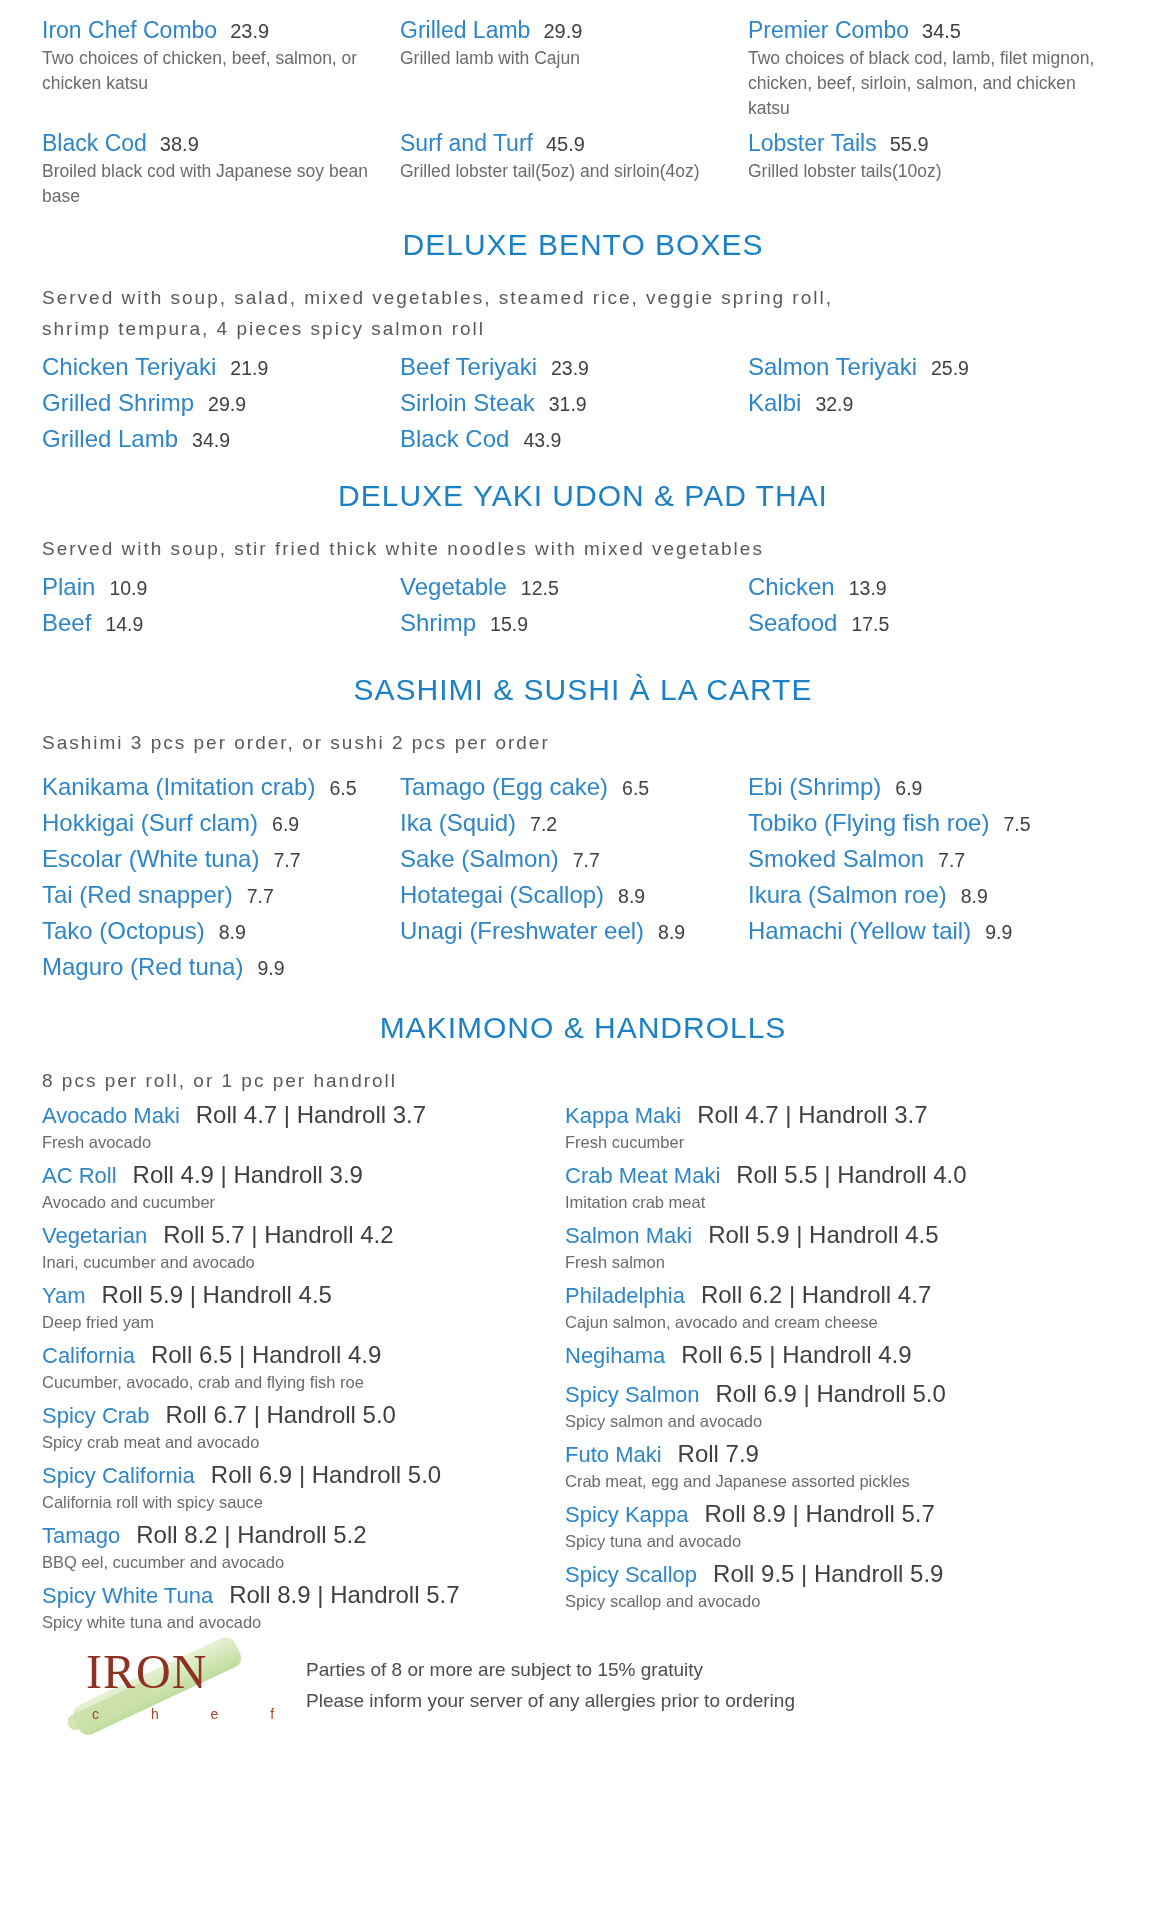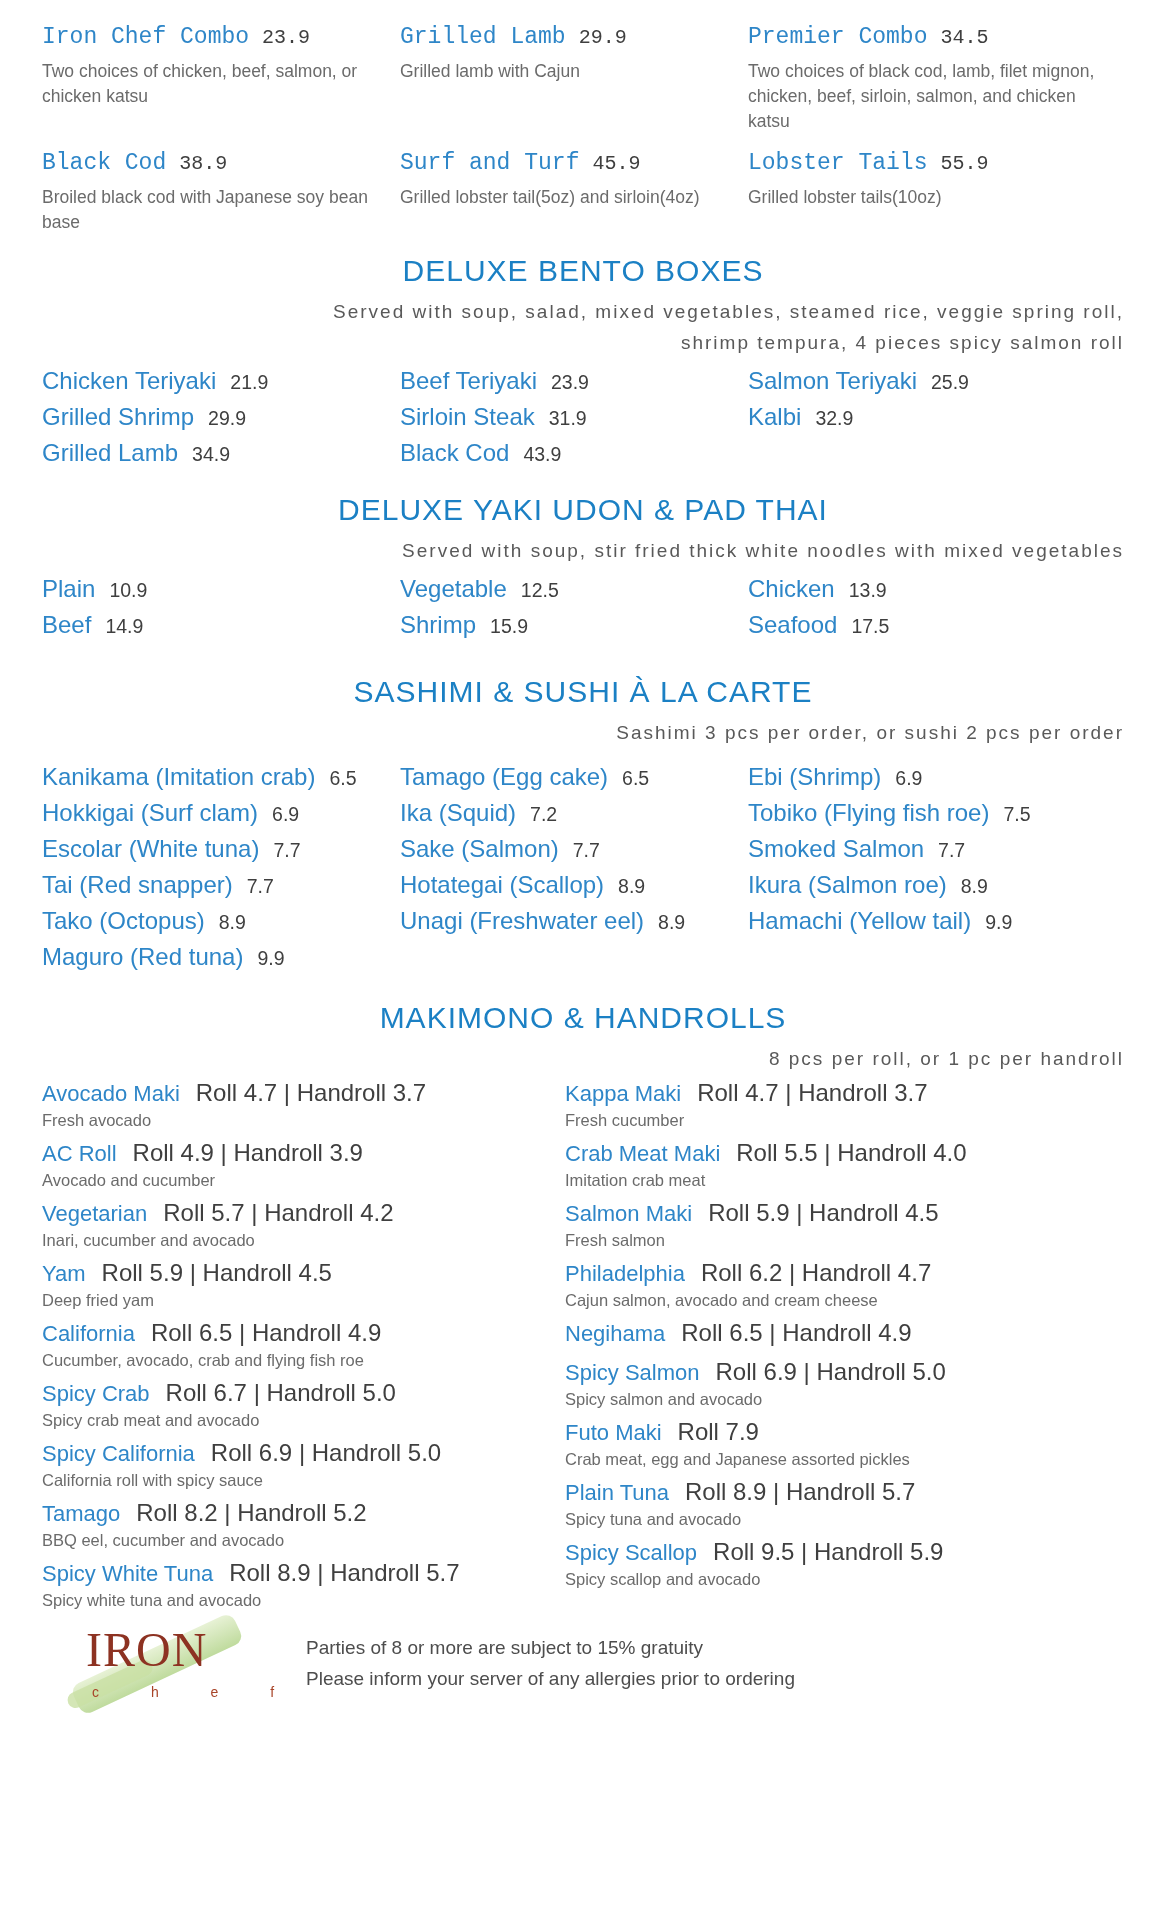--- a/index.html
+++ b/index.html
@@ -17,33 +17,33 @@
     font-family:"Liberation Sans", sans-serif;
     -webkit-font-smoothing:antialiased;
   }
   .page{padding:20px 42px 0 42px;}
 
   
   .grid3{display:grid;grid-template-columns:358px 348px 1fr;}
 
   
   .combo-grid{row-gap:12px;}
-  .combo .line{line-height:34px;white-space:nowrap;font-family:Liberation Mono, monospace;}
+  .combo .line{line-height:21px;white-space:nowrap;}
   .combo .name{font-size:23px;color:var(--name-blue);}
   .combo .price{font-size:20px;color:var(--price-gray);margin-left:13px;}
   .combo .desc{font-size:17.5px;color:var(--desc-gray);line-height:25px;margin-top:3px;padding-right:26px;}
 
   
   .sec-title{
     text-align:center;font-size:30px;font-weight:400;letter-spacing:1px;
     color:var(--title-blue);line-height:36px;
   }
   .sec-sub{
-    text-align:right;font-size:19px;color:#595959;letter-spacing:2px;
-    line-height:31px;margin-top:7px;
+    text-align:left;font-size:19px;color:#595959;letter-spacing:2px;
+    line-height:31px;margin-top:19px;
   }
 
   
   .list{margin-top:6px;}
   .list .li{line-height:33px;white-space:nowrap;}
   .list .name{font-size:24px;color:var(--name-blue);}
   .list .price{font-size:19.5px;color:var(--price-gray);margin-left:14px;}
 
   .bento-title{margin-top:18px;}
   .udon-title{margin-top:20px;text-align:center;}
@@ -288,21 +288,21 @@
             <div class="line"><span class="name">Spicy Salmon</span><span class="price">Roll 6.9 | Handroll 5.0</span></div>
             <div class="desc">Spicy salmon and avocado</div>
           </div>
 
           <div class="maki-item">
             <div class="line"><span class="name">Futo Maki</span><span class="price">Roll 7.9</span></div>
             <div class="desc">Crab meat, egg and Japanese assorted pickles</div>
           </div>
 
           <div class="maki-item">
-            <div class="line"><span class="name">Plain Tuna</span><span class="price">Roll 8.9 | Handroll 5.7</span></div>
+            <div class="line"><span class="name">Spicy Kappa</span><span class="price">Roll 8.9 | Handroll 5.7</span></div>
             <div class="desc">Spicy tuna and avocado</div>
           </div>
 
           <div class="maki-item">
             <div class="line"><span class="name">Spicy Scallop</span><span class="price">Roll 9.5 | Handroll 5.9</span></div>
             <div class="desc">Spicy scallop and avocado</div>
           </div>
 
       </div>
     </div>

